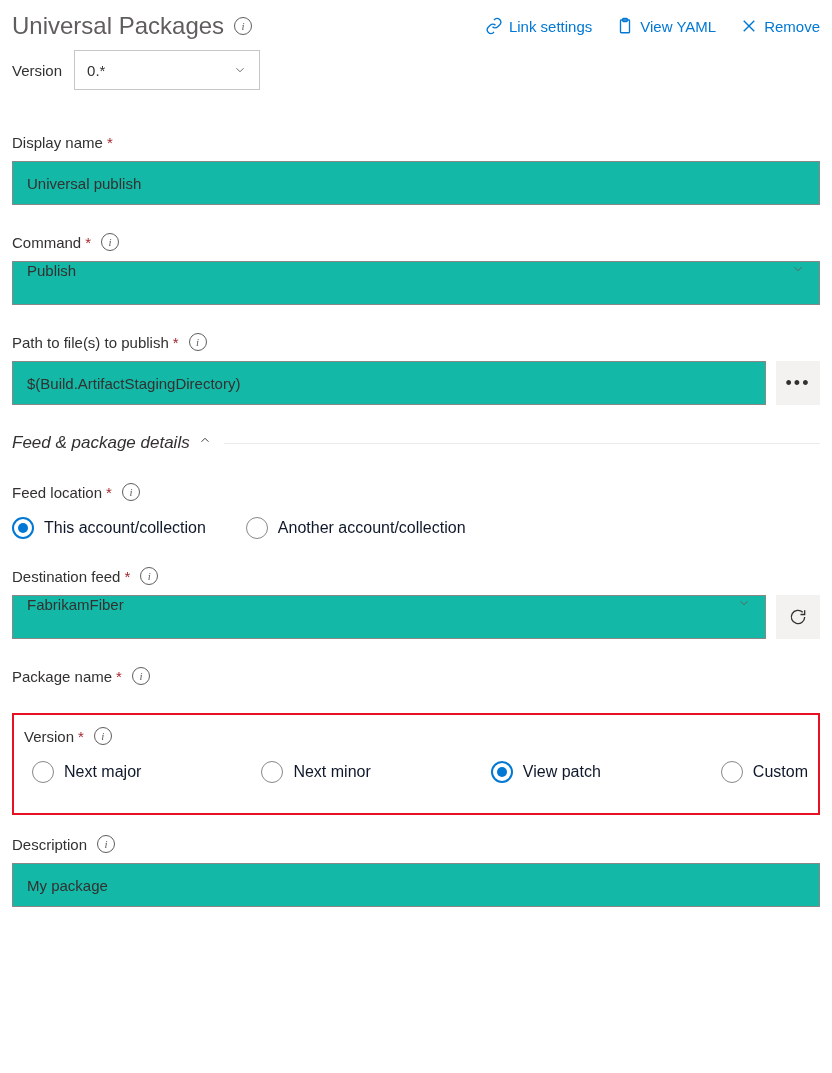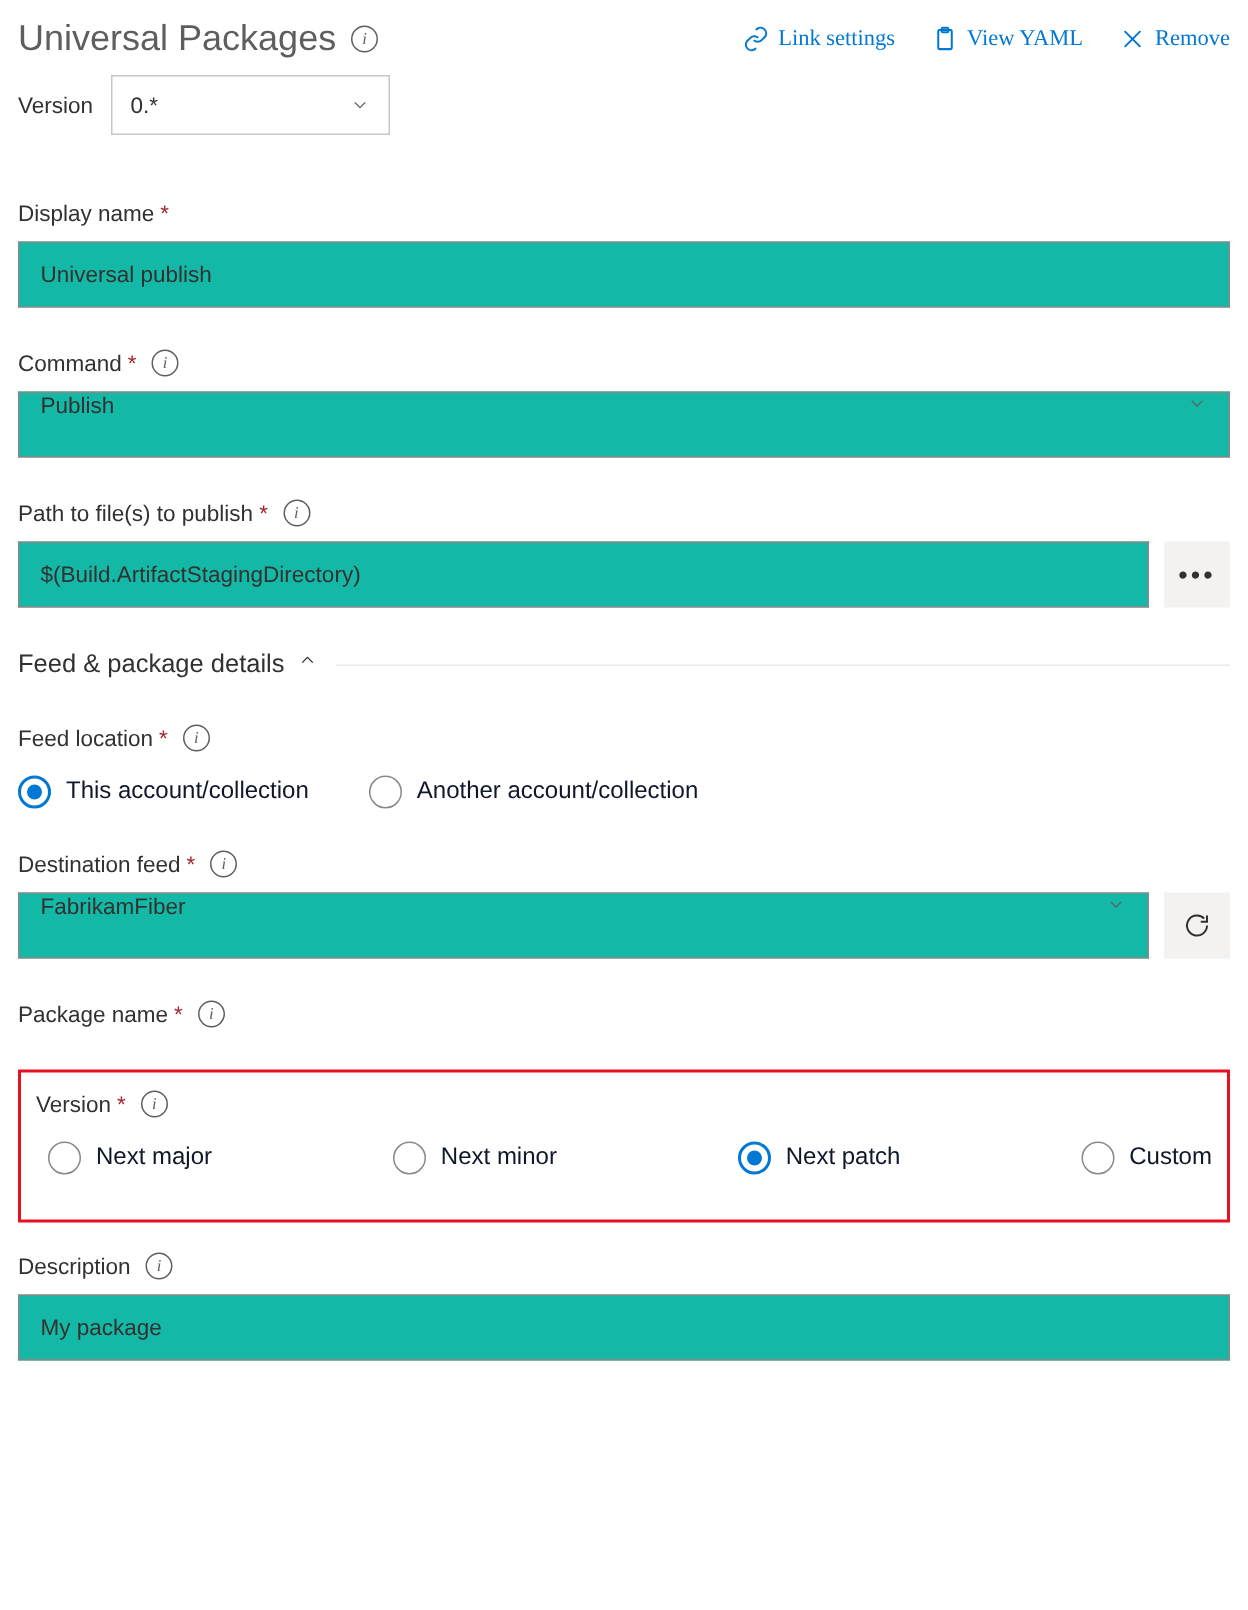--- a/index.html
+++ b/index.html
@@ -19,21 +19,20 @@
   .page-title {
     font-size: 24px;
     font-weight: 400;
     color: #605e5c;
   }
   .header-actions {
     margin-left: auto;
     display: flex;
     gap: 24px;
     align-items: center;
-    font-family: Liberation Serif, serif;
   }
   .action-link {
     color: #0078d4;
     display: flex;
     align-items: center;
     gap: 6px;
     cursor: pointer;
     font-size: 15px;
   }
   .action-link svg { width: 18px; height: 18px; }
@@ -110,20 +109,21 @@
   .ellipsis { font-size: 18px; letter-spacing: 2px; color: #323130; }
   .section-header {
     font-size: 17px;
     color: #323130;
     display: flex;
     align-items: flex-start;
     gap: 8px;
     margin: 18px 0 28px 0;
     cursor: pointer;
     padding-bottom: 2px;
+    font-style: italic;
   }
   .section-underline {
     flex: 1;
     border-bottom: 1px solid #edebe9;
     margin-left: 4px;
     height: 1px;
     align-self: center;
   }
   .radio-row {
     display: flex;
@@ -312,21 +312,21 @@
         <span>Next major</span>
       </div>
       <div class="radio-option">
         <span class="radio-circle"></span>
         <span>Next minor</span>
       </div>
       <div class="radio-option">
         <span class="radio-circle selected">
             <span class="radio-dot"></span>
           </span>
-        <span>Next patch</span>
+        <span>View patch</span>
       </div>
       <div class="radio-option">
         <span class="radio-circle"></span>
         <span>Custom</span>
       </div>
     </div>
   </div>
 </div>
 
 <div class="field" style="margin-bottom:0">

